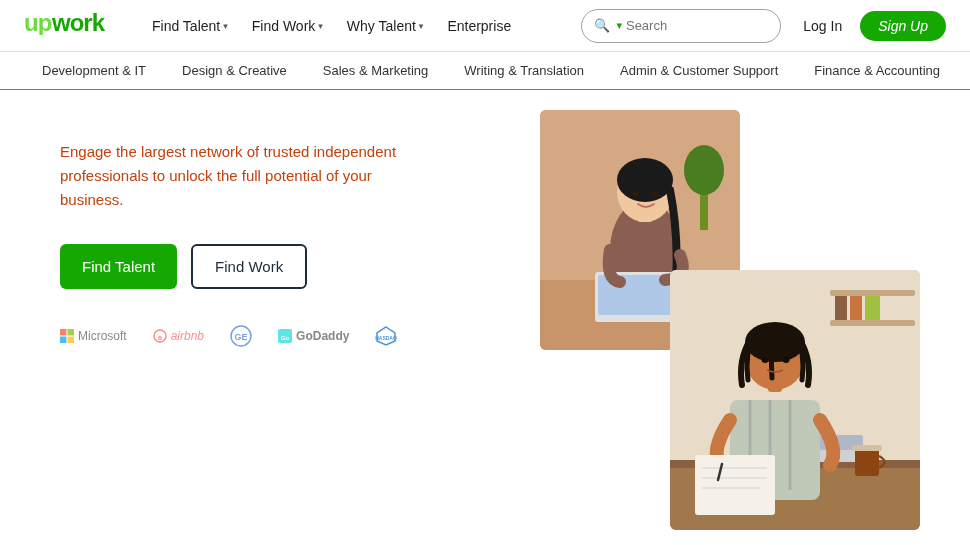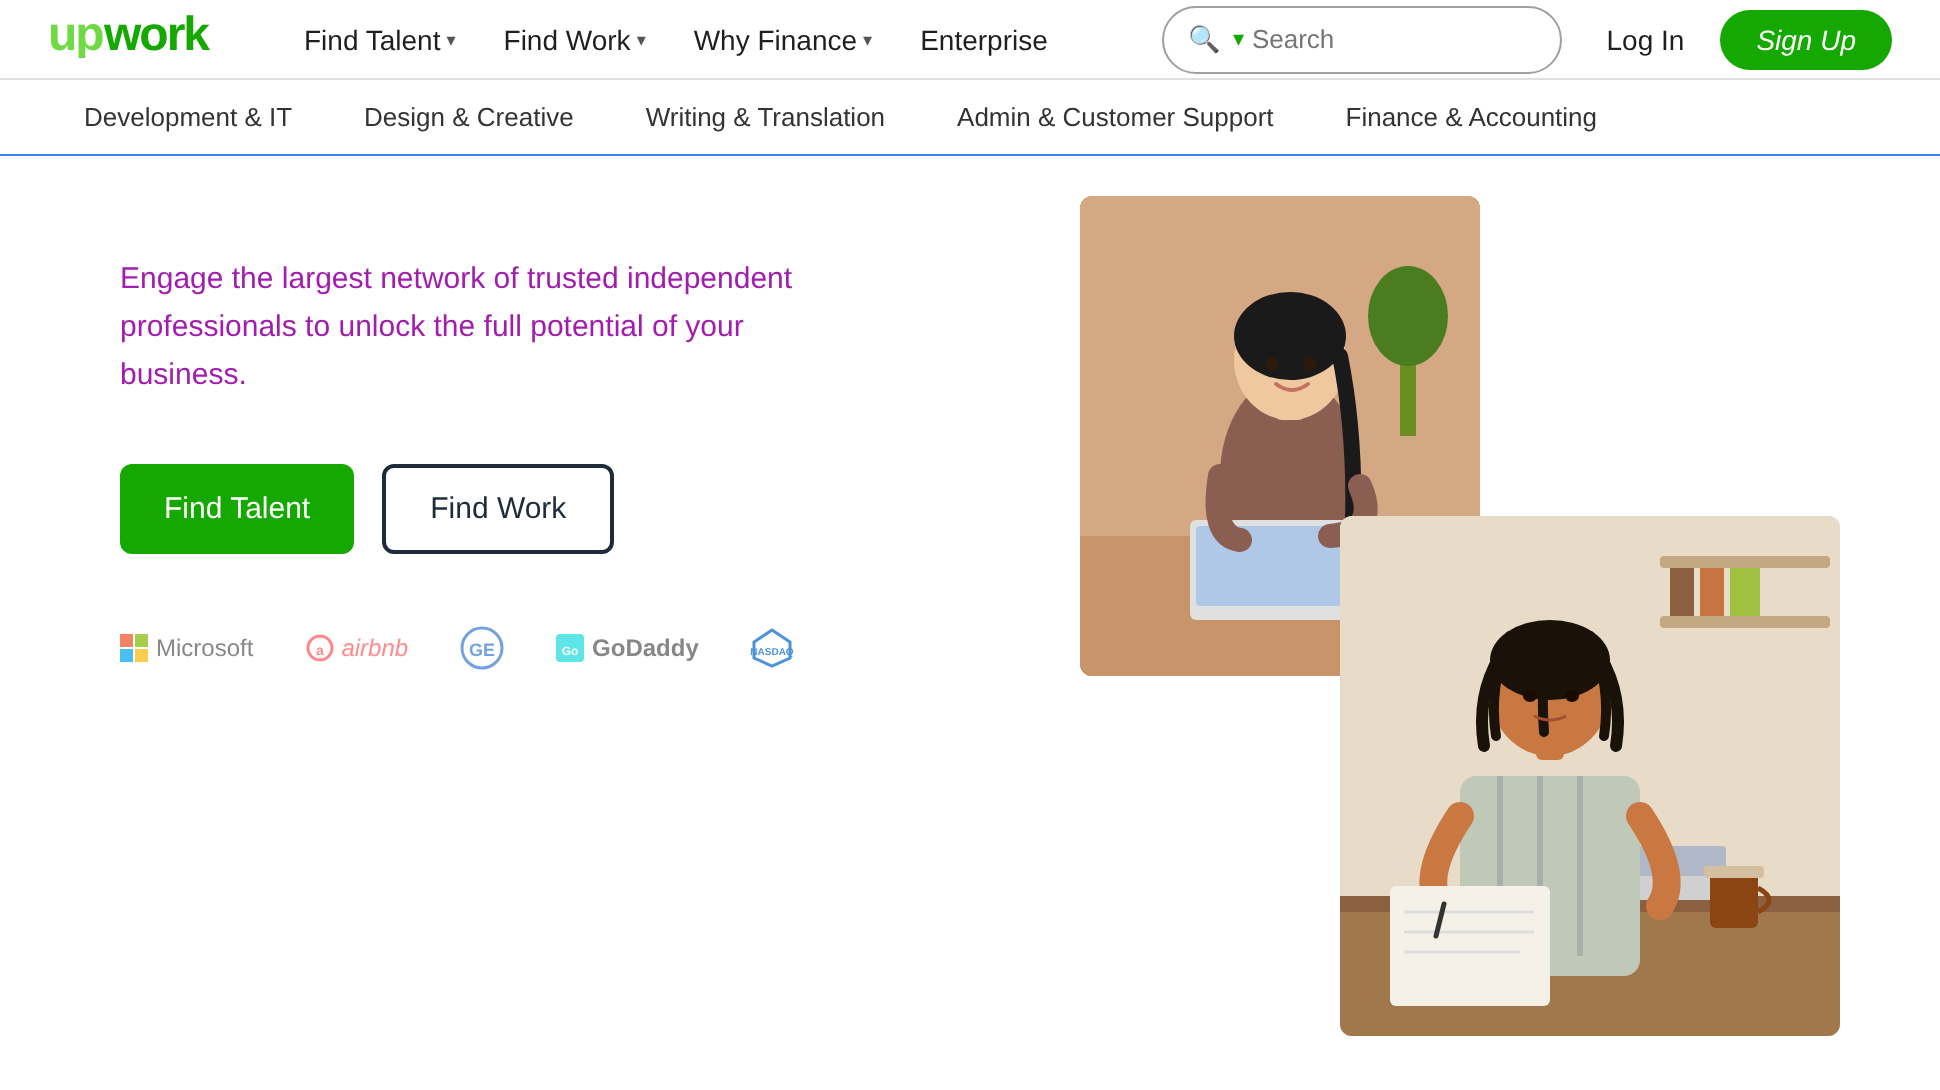--- a/index.html
+++ b/index.html
@@ -3,21 +3,21 @@
   <meta charset="utf-8">
   <style>
     * { margin: 0; padding: 0; box-sizing: border-box; }
     body { font-family: 'Helvetica Neue', Arial, sans-serif; background: #fff; width: 970px; height: 545px; overflow: hidden; }
 
     
     .navbar {
       display: flex;
       align-items: center;
       padding: 0 24px;
-      height: 40px;
+      height: 52px;
       border-bottom: 1px solid #e0e0e0;
       background: #fff;
     }
     .logo { margin-right: 28px; }
     .logo-text { font-size: 26px; font-weight: 700; color: #6fda44; letter-spacing: -1px; }
     .nav-links { display: flex; align-items: center; gap: 4px; flex: 1; }
     .nav-item {
       display: flex; align-items: center; gap: 3px;
       padding: 6px 10px;
       font-size: 14px;
@@ -81,21 +81,21 @@
     }
     .hero-title {
       font-size: 46px;
       font-weight: 700;
       color: #1d2b3a;
       line-height: 1.15;
       margin-bottom: 24px;
     }
     .hero-subtitle {
       font-size: 15px;
-      color: #a21caf;
+      color: #c2410c;
       line-height: 1.6;
       margin-bottom: 32px;
       max-width: 340px;
     }
     .hero-buttons { display: flex; gap: 14px; margin-bottom: 36px; }
     .btn-find-talent {
       background: #14a800; color: #fff;
       border: none; border-radius: 6px;
       padding: 12px 22px; font-size: 15px;
       cursor: pointer; font-weight: 500;
@@ -156,41 +156,42 @@
   <div class="nav-links">
     <div class="nav-item">
       <span>Find Talent</span>
       <span class="chevron">▾</span>
     </div>
     <div class="nav-item">
       <span>Find Work</span>
       <span class="chevron">▾</span>
     </div>
     <div class="nav-item">
-      <span>Why Finance</span>
+      <span>Why Talent</span>
       <span class="chevron">▾</span>
     </div>
     <div class="nav-item">
       <span>Enterprise</span>
     </div>
   </div>
   <div class="search-bar">
     <span class="search-icon">🔍</span>
     <span style="font-size:11px;color:#14a800;margin-right:4px;">▾</span>
     <input class="search-input" type="text" placeholder="Search" style="">
   </div>
   <div class="auth-links">
     <span class="login-btn">Log In</span>
     <button class="signup-btn">Sign Up</button>
   </div>
 </nav>
 
 <div class="sub-nav">
   <div class="sub-nav-item">Development &amp; IT</div>
   <div class="sub-nav-item">Design &amp; Creative</div>
+  <div class="sub-nav-item">Sales &amp; Marketing</div>
   <div class="sub-nav-item">Writing &amp; Translation</div>
   <div class="sub-nav-item">Admin &amp; Customer Support</div>
   <div class="sub-nav-item">Finance &amp; Accounting</div>
 </div>
 
 <section class="hero">
   <div class="hero-left">
     <p class="hero-subtitle">Engage the largest network of trusted independent professionals to unlock the full potential of your business.</p>
     <div class="hero-buttons">
       <button class="btn-find-talent">Find Talent</button>

